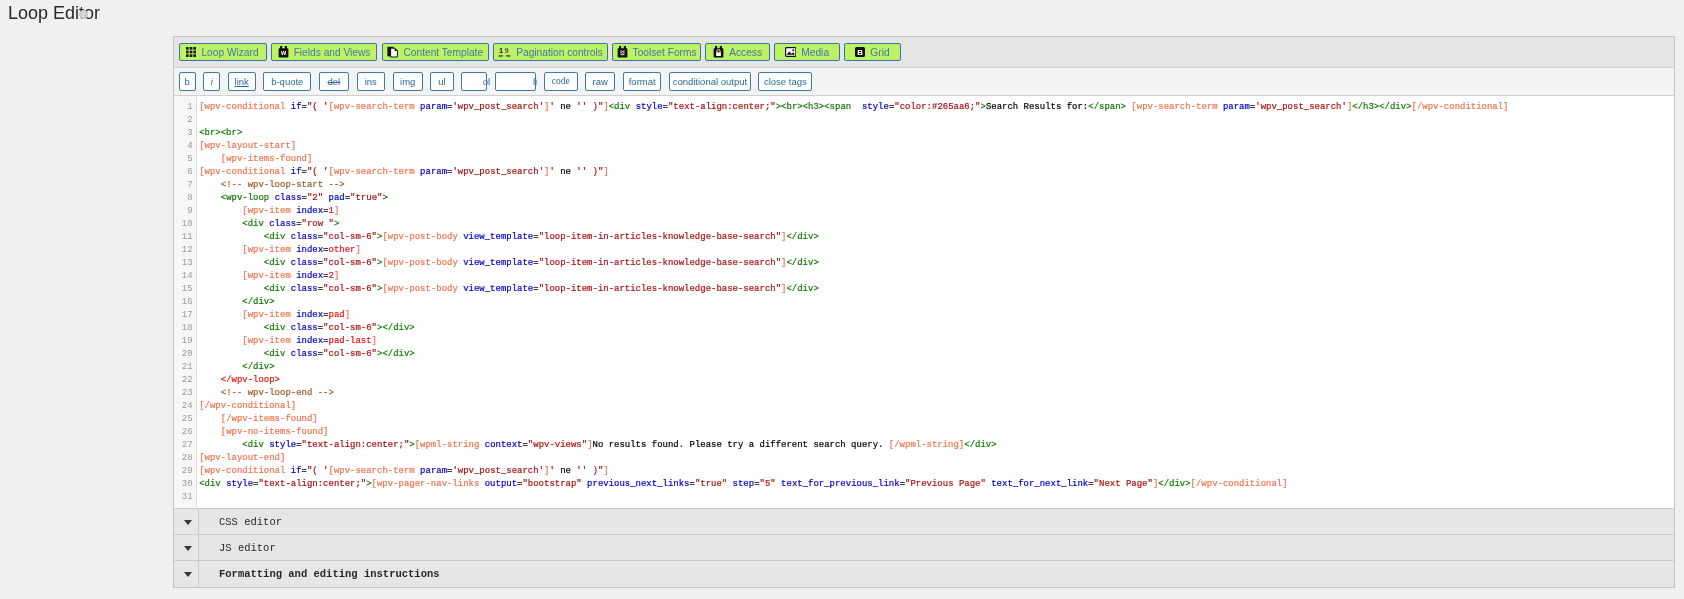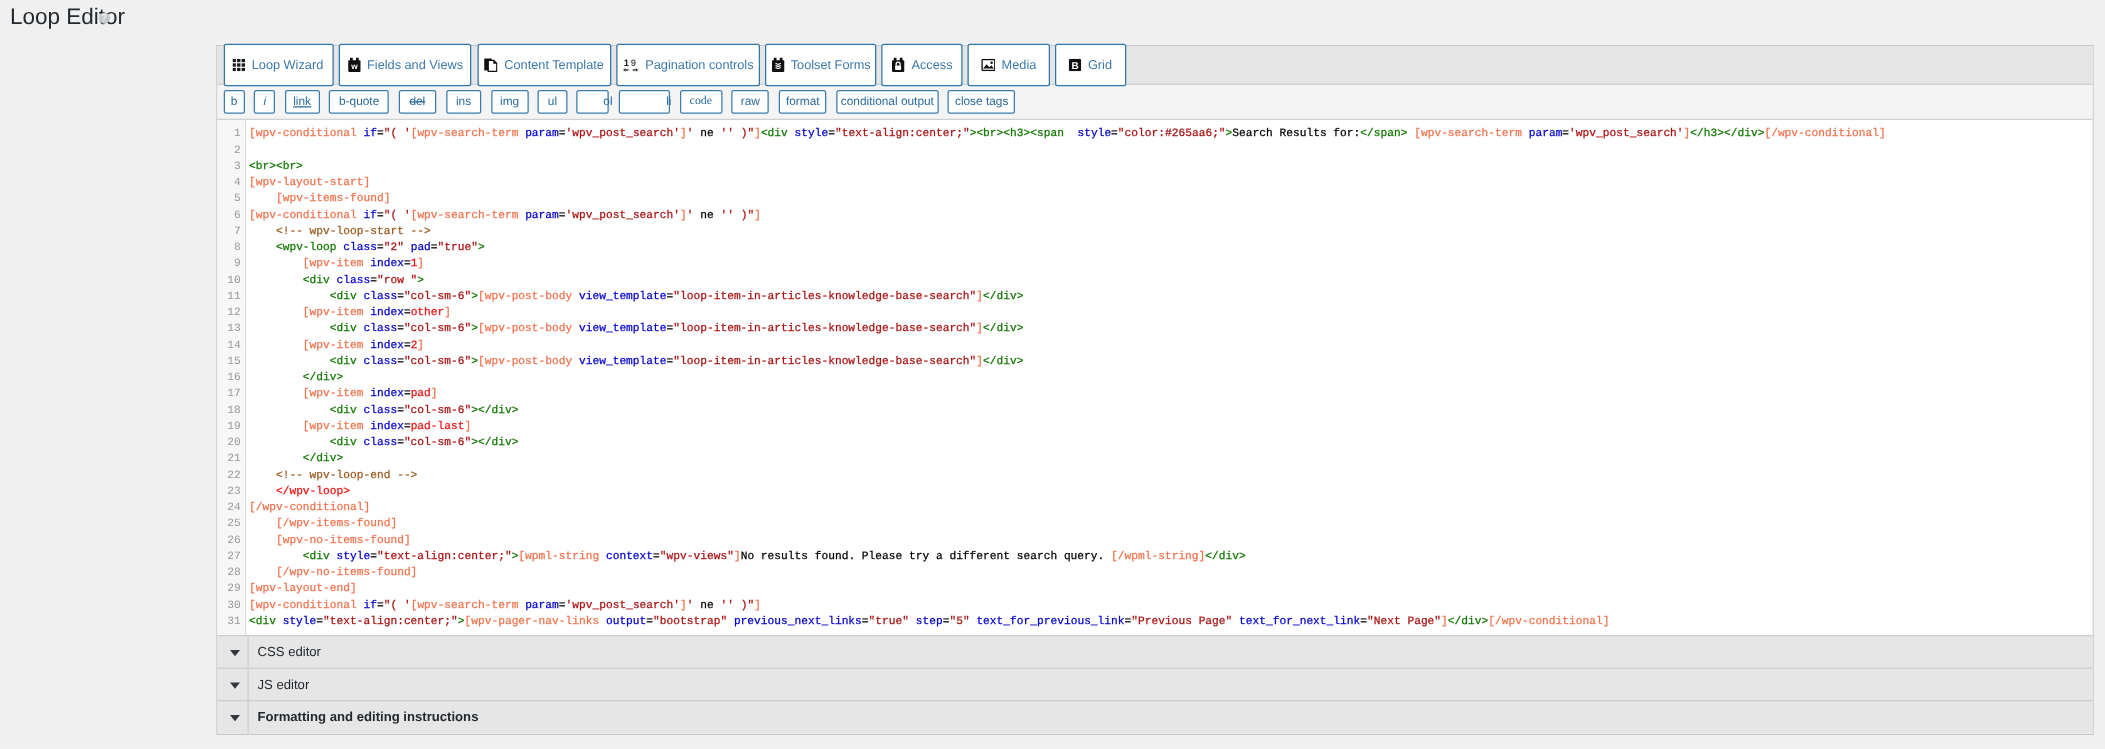--- a/index.html
+++ b/index.html
@@ -1,21 +1,21 @@
 <!DOCTYPE html>
 <html><head>
 <meta charset="utf-8">
 <style>
 html,body{margin:0;padding:0;}
 body{width:1684px;height:599px;background:#f0f0f1;font-family:"Liberation Sans",sans-serif;position:relative;overflow:hidden;}
 .heading{position:absolute;left:8px;top:4.5px;font-size:18px;line-height:16px;color:#23282d;}
 .helpic{position:absolute;left:78.5px;top:9.5px;width:9.4px;height:9.4px;border-radius:50%;background:#c6c8ca;color:#f0f0f1;font-size:8px;font-weight:bold;text-align:center;line-height:9.6px;}
 .panel{position:absolute;left:173px;top:36px;width:1499.5px;border:1px solid #c5c6c7;background:#fff;}
 .tb1{height:30px;background:#e5e5e5;border-bottom:1px solid #d0d0d0;display:flex;align-items:center;padding-left:4.5px;}
-.tb1 .btn{height:34px;box-sizing:border-box;display:inline-flex;align-items:center;justify-content:center;background:#ffffff;border:1px solid #2e77ae;border-radius:2px;margin-right:4.3px;font-size:10.2px;color:#3c79ab;white-space:nowrap;}
+.tb1 .btn{height:18px;box-sizing:border-box;display:inline-flex;align-items:center;justify-content:center;background:#bef264;border:1px solid #2e77ae;border-radius:2px;margin-right:4.3px;font-size:10.2px;color:#3c79ab;white-space:nowrap;}
 .tb1 .btn svg{margin-right:5px;}
 .tb2{height:26.5px;background:#f4f4f4;border-bottom:1px solid #d0d0d0;display:flex;align-items:center;padding-left:4.5px;}
 .tb2 .qt{height:19.3px;box-sizing:border-box;display:inline-flex;align-items:center;justify-content:center;background:#fff;border:1px solid #3a7cab;border-radius:2px;margin-right:7.7px;font-size:9.5px;color:#2a6b9e;white-space:nowrap;}
 .qt.b{font-weight:normal;}
 .qt.i{font-style:italic;}
 .qt.lnk span{text-decoration:underline;}
 .qt.del span{text-decoration:line-through;}
 .codewrap{position:relative;height:412.5px;background:#fff;overflow:hidden;}
 .gutter{position:absolute;left:0;top:0;bottom:0;width:22.4px;background:#f7f7f7;border-right:1px solid #ddd;}
 .gutcol{padding-top:5.8px;}
@@ -24,21 +24,21 @@
 .cl{height:13px;line-height:13px;-webkit-text-stroke:0.2px;letter-spacing:0.024px;font-family:"Liberation Mono",monospace;font-size:8.95px;color:#000;white-space:pre;}
 .cl .o{color:#f0734e;}
 .cl .a{color:#0000cc;}
 .cl .s{color:#aa1111;}
 .cl .t{color:#117700;}
 .cl .m{color:#9c5a20;}
 .cl .r{color:#ee1111;}
 .bar{height:25.2px;border-top:1px solid #ccc;background:#e6e6e6;position:relative;}
 .bar .tri{position:absolute;left:9.5px;top:10.5px;width:0;height:0;border-left:4.5px solid transparent;border-right:4.5px solid transparent;border-top:5px solid #32373c;}
 .bar .vsep{position:absolute;left:24.2px;top:0;bottom:0;width:0;border-left:1px solid #ccc;}
-.bar .ttl{position:absolute;left:32px;top:7px;font-size:10.5px;color:#23282d;}
+.bar .ttl{position:absolute;left:45px;top:7px;font-size:10.5px;color:#23282d;font-family:Liberation Mono, monospace;}
 .bar .ttl.bold{font-weight:bold;}
 .w1{width:88px;}.w2{width:106.5px;}.w3{width:107.4px;}.w4{width:114.5px;}.w5{width:89px;}.w6{width:64.5px;}.w7{width:65.5px;}.w8{width:57px;}
 .q1{width:17.3px;}.q2{width:16.6px;}.q3{width:27.9px;}.q4{width:47.9px;}.q5{width:29.9px;}.q6{width:28.6px;}.q7{width:29.9px;}.q8{width:23.3px;}.q9{width:22.6px;padding-left:24px;}.q10{width:20.6px;padding-left:39px;}.q11{width:33.9px;font-family:Liberation Serif, serif;}.q12{width:29.9px;}.q13{width:38.6px;}.q14{width:81.5px;}.q15{width:54px;}
 </style>
 </head>
 <body>
 <div class="heading">Loop Editor</div>
 <div class="helpic">?</div>
 <div class="panel">
 <div class="tb1">
@@ -173,27 +173,26 @@
 <div class="cl">        <span class="o">[wpv-item </span><span class="a">index</span>=<span class="r">other</span><span class="o">]</span></div>
 <div class="cl">            <span class="t">&lt;div </span><span class="a">class</span>=<span class="s">"col-sm-6"</span><span class="t">&gt;</span><span class="o">[wpv-post-body </span><span class="a">view_template</span>=<span class="s">"loop-item-in-articles-knowledge-base-search"</span><span class="o">]</span><span class="t">&lt;/div&gt;</span></div>
 <div class="cl">        <span class="o">[wpv-item </span><span class="a">index</span>=<span class="r">2</span><span class="o">]</span></div>
 <div class="cl">            <span class="t">&lt;div </span><span class="a">class</span>=<span class="s">"col-sm-6"</span><span class="t">&gt;</span><span class="o">[wpv-post-body </span><span class="a">view_template</span>=<span class="s">"loop-item-in-articles-knowledge-base-search"</span><span class="o">]</span><span class="t">&lt;/div&gt;</span></div>
 <div class="cl">        <span class="t">&lt;/div&gt;</span></div>
 <div class="cl">        <span class="o">[wpv-item </span><span class="a">index</span>=<span class="r">pad</span><span class="o">]</span></div>
 <div class="cl">            <span class="t">&lt;div </span><span class="a">class</span>=<span class="s">"col-sm-6"</span><span class="t">&gt;</span><span class="t">&lt;/div&gt;</span></div>
 <div class="cl">        <span class="o">[wpv-item </span><span class="a">index</span>=<span class="r">pad-last</span><span class="o">]</span></div>
 <div class="cl">            <span class="t">&lt;div </span><span class="a">class</span>=<span class="s">"col-sm-6"</span><span class="t">&gt;</span><span class="t">&lt;/div&gt;</span></div>
 <div class="cl">        <span class="t">&lt;/div&gt;</span></div>
+<div class="cl">    <span class="r">&lt;/wpv-loop&gt;</span></div>
 <div class="cl">    <span class="m">&lt;!-- wpv-loop-end --&gt;</span></div>
-<div class="cl">    <span class="r">&lt;/wpv-loop&gt;</span></div>
 <div class="cl"><span class="o">[/wpv-conditional]</span></div>
 <div class="cl">    <span class="o">[/wpv-items-found]</span></div>
 <div class="cl">    <span class="o">[wpv-no-items-found]</span></div>
 <div class="cl">        <span class="t">&lt;div </span><span class="a">style</span>=<span class="s">"text-align:center;"</span><span class="t">&gt;</span><span class="o">[wpml-string </span><span class="a">context</span>=<span class="s">"wpv-views"</span><span class="o">]</span>No results found. Please try a different search query. <span class="o">[/wpml-string]</span><span class="t">&lt;/div&gt;</span></div>
-<div class="cl">    <span class="o">[/wpv-no-items-found]</span></div>
 <div class="cl"><span class="o">[wpv-layout-end]</span></div>
 <div class="cl"><span class="o">[wpv-conditional </span><span class="a">if</span>=<span class="s">"( '</span><span class="o">[wpv-search-term </span><span class="a">param</span>=<span class="s">'wpv_post_search'</span><span class="o">]</span><span class="s">' </span>ne<span class="s"> '' )"</span><span class="o">]</span></div>
 <div class="cl"><span class="t">&lt;div </span><span class="a">style</span>=<span class="s">"text-align:center;"</span><span class="t">&gt;</span><span class="o">[wpv-pager-nav-links </span><span class="a">output</span>=<span class="s">"bootstrap"</span> <span class="a">previous_next_links</span>=<span class="s">"true"</span> <span class="a">step</span>=<span class="s">"5"</span> <span class="a">text_for_previous_link</span>=<span class="s">"Previous Page"</span> <span class="a">text_for_next_link</span>=<span class="s">"Next Page"</span><span class="o">]</span><span class="t">&lt;/div&gt;</span><span class="o">[/wpv-conditional]</span></div>
       </div>
 </div>
 <div class="bar">
       <span class="tri"></span>
       <span class="vsep"></span>
       <span class="ttl">CSS editor</span>
     </div>

